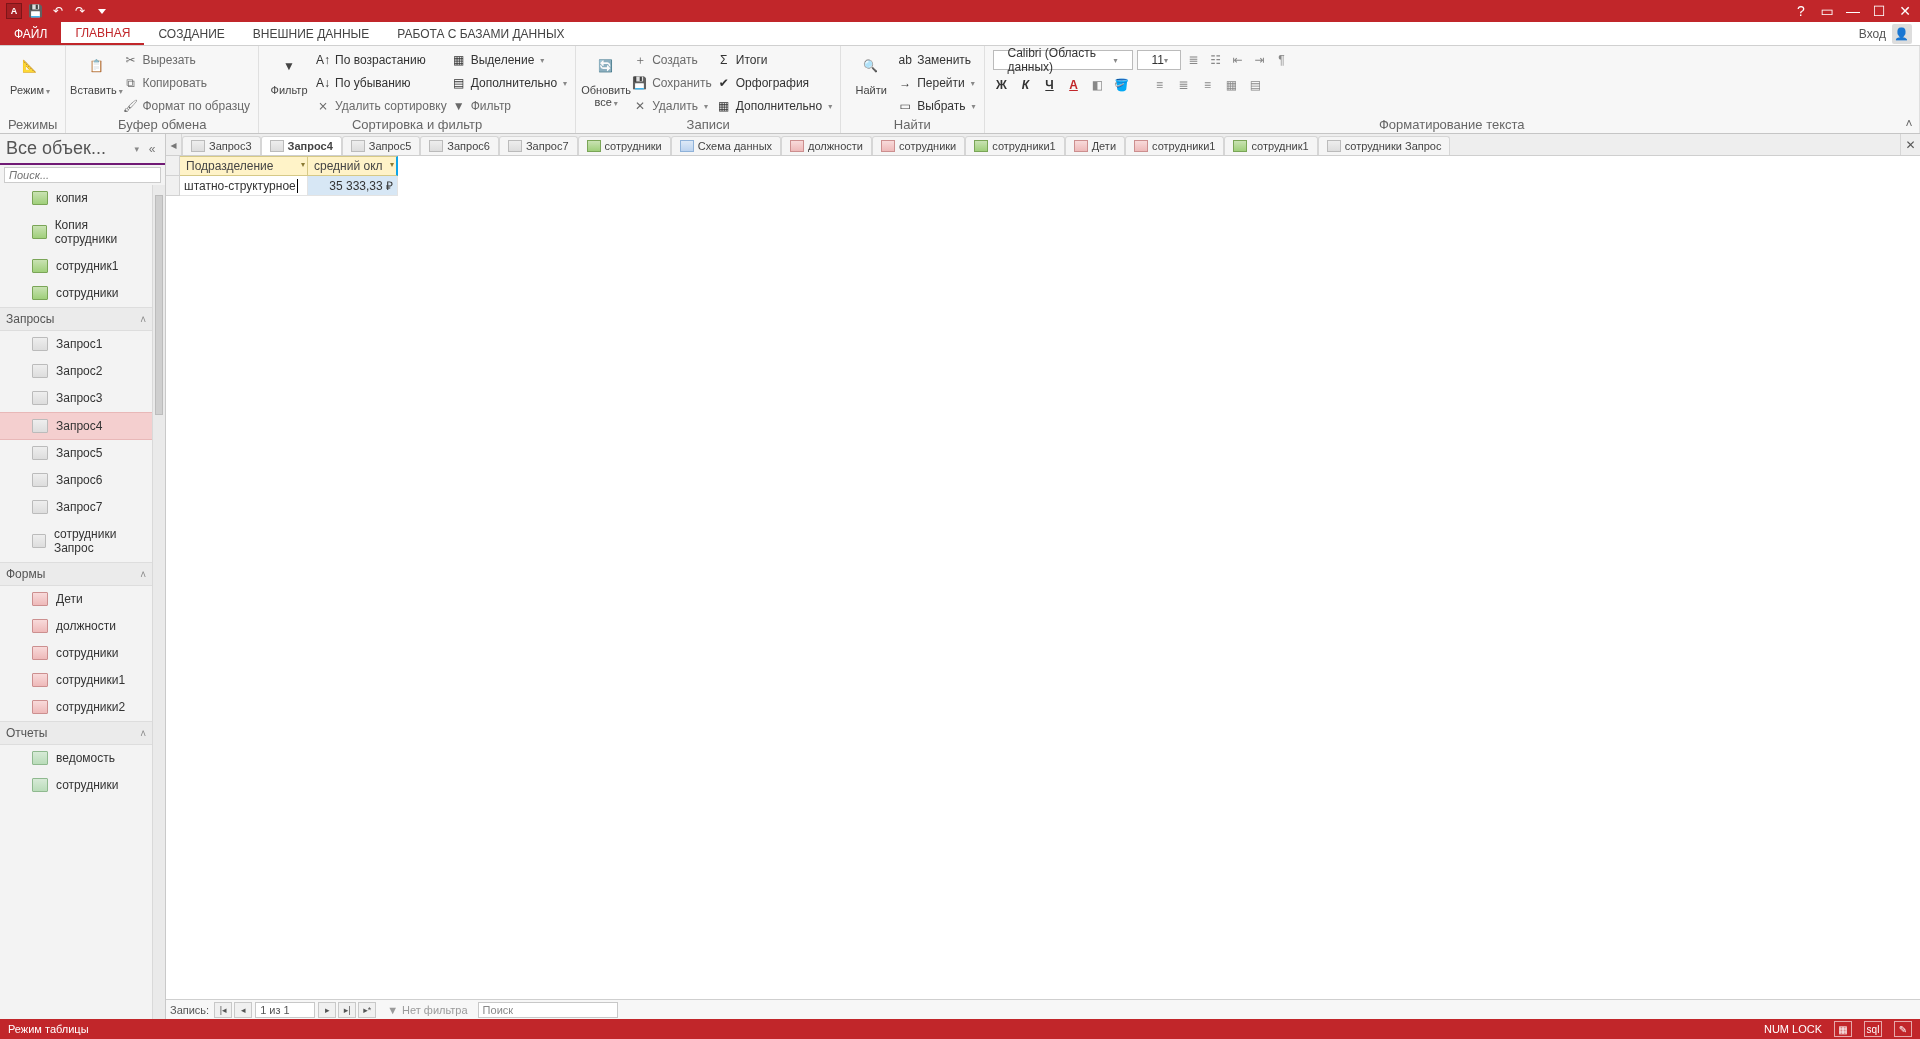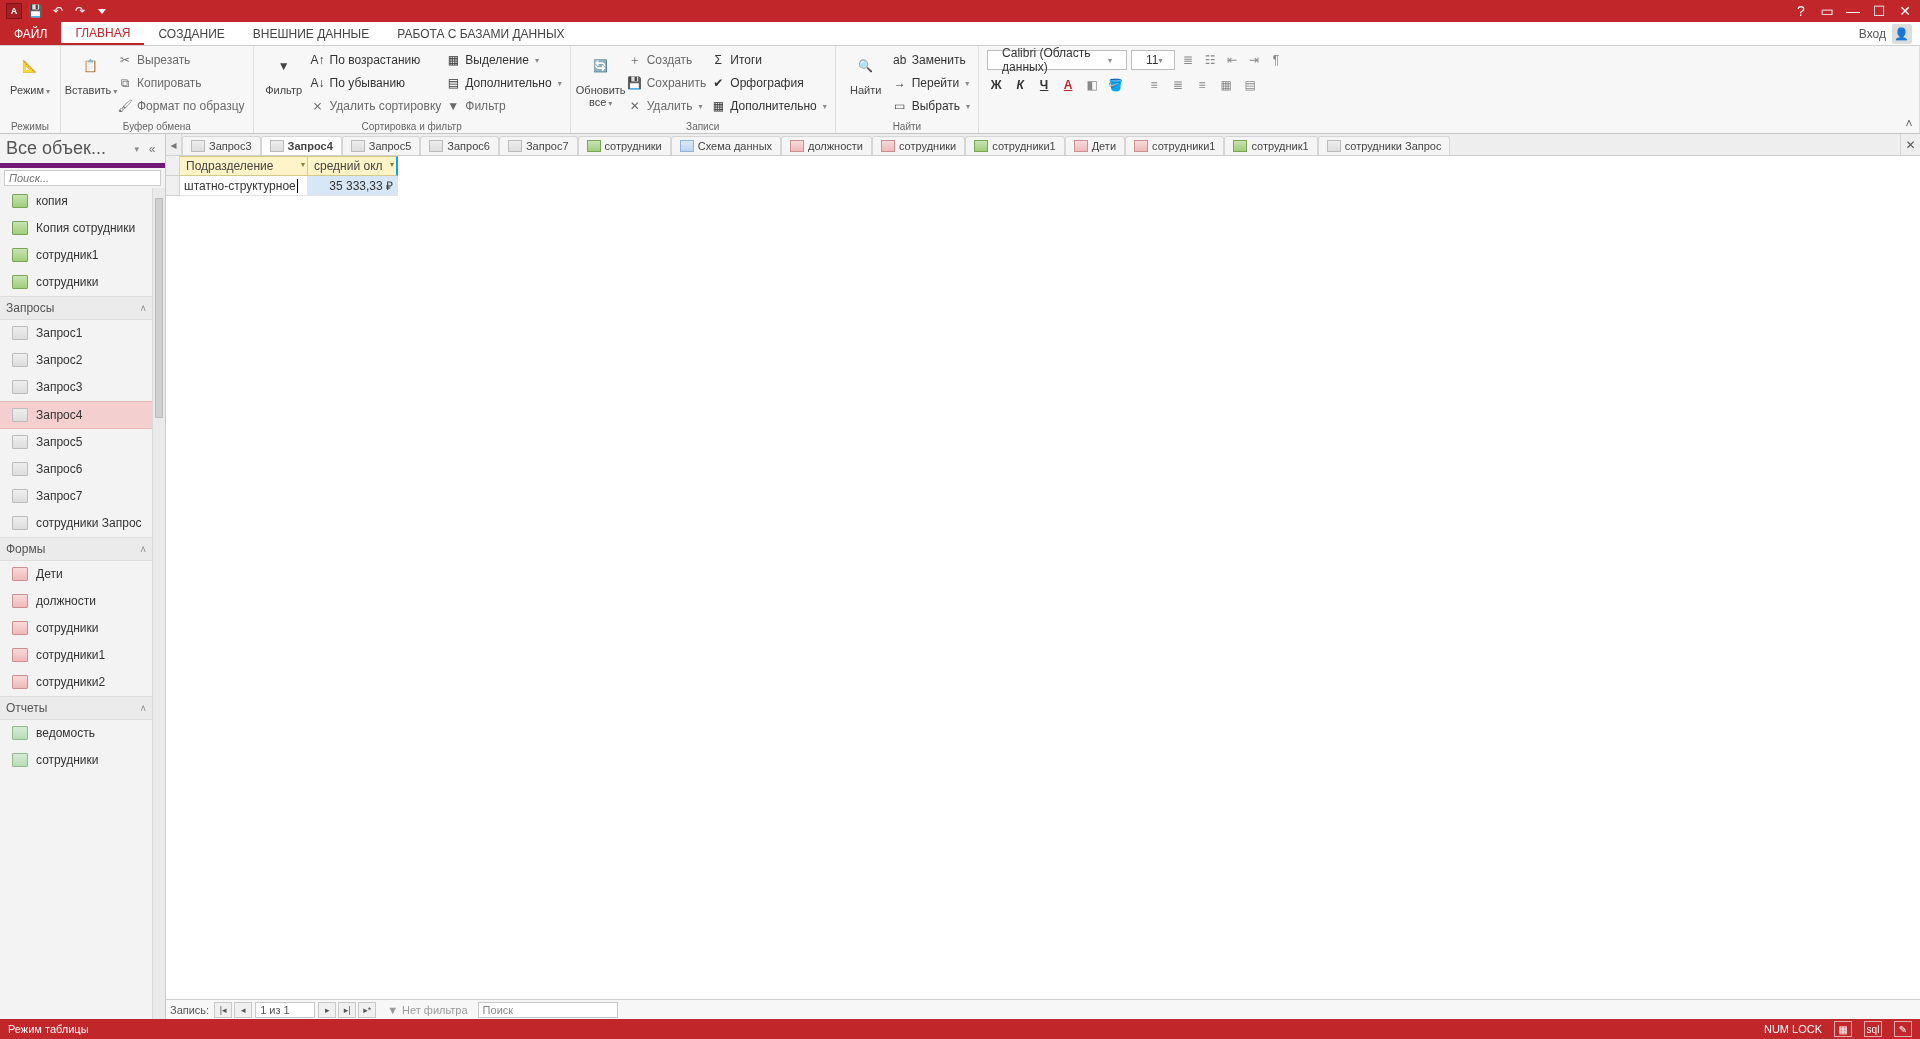--- a/index.html
+++ b/index.html
@@ -19,21 +19,21 @@
   .ribbon-tabs .tab { padding: 0 14px; display: flex; align-items: center; color: #444; font-size: 12px; }
   .ribbon-tabs .tab.active { color: #c1262a; border-bottom: 2px solid #c1262a; }
   .ribbon-tabs .spacer { flex: 1; }
   .ribbon-tabs .login { display: flex; align-items: center; gap: 6px; padding-right: 8px; color: #555; }
   .login .avatar { width: 20px; height: 20px; background: #ddd; border-radius: 2px; display: inline-flex; align-items: center; justify-content: center; color: #888; }
 
   
   .ribbon { height: 88px; background: #f7f7f7; border-bottom: 1px solid #c5c5c5; display: flex; position: relative; }
   .rgroup { border-right: 1px solid #e0e0e0; padding: 2px 8px 0 8px; display: flex; flex-direction: column; justify-content: space-between; }
   .rgroup .body { flex: 1; display: flex; align-items: flex-start; gap: 4px; padding-top: 2px; }
-  .rgroup .label { text-align: center; font-size: 10px; color: #666; padding-bottom: 1px; position: relative; }
+  .rgroup .label { text-align: center; font-size: 13px; color: #666; padding-bottom: 1px; position: relative; }
   .bigbtn { width: 44px; display: flex; flex-direction: column; align-items: center; gap: 2px; color: #444; }
   .bigbtn .glyph { width: 32px; height: 32px; display: flex; align-items: center; justify-content: center; }
   .bigbtn .cap { font-size: 11px; text-align: center; line-height: 1.1; }
   .stack { display: flex; flex-direction: column; gap: 3px; }
   .smallbtn { display: flex; align-items: center; gap: 4px; color: #6a6a6a; white-space: nowrap; font-size: 12px; height: 20px; }
   .smallbtn.enabled { color: #333; }
   .smallbtn .g { width: 16px; height: 16px; display: inline-flex; align-items: center; justify-content: center; }
   .dd::after { content: "▾"; font-size: 8px; margin-left: 2px; color: #888; }
 
   .font-box { display: flex; gap: 4px; align-items: center; }
@@ -45,32 +45,32 @@
   .tf-btn { width: 18px; height: 18px; display: inline-flex; align-items: center; justify-content: center; color: #888; font-size: 12px; }
   .tf-btn.strong { color: #333; font-weight: 700; }
 
   .ribbon .collapse { position: absolute; right: 4px; bottom: 2px; width: 14px; height: 14px; display: flex; align-items: center; justify-content: center; color: #666; }
 
   
   .main { display: flex; height: calc(1039px - 22px - 24px - 88px - 20px); }
 
   
   .nav { width: 166px; border-right: 1px solid #c9c9c9; background: #f3f3f3; display: flex; flex-direction: column; position: relative; }
-  .nav .hdr { display: flex; align-items: center; padding: 4px 6px; border-bottom: 5px solid #701a75; background: #f3f3f3; }
+  .nav .hdr { display: flex; align-items: center; padding: 4px 6px; border-bottom: 2px solid #701a75; background: #f3f3f3; }
   .nav .hdr .ttl { font-size: 18px; color: #555; flex: 1; white-space: nowrap; overflow: hidden; }
   .nav .hdr .chv { width: 14px; height: 14px; color: #777; font-size: 12px; text-align: center; }
   .nav .search { display: flex; align-items: center; border: 1px solid #ccc; background: #fff; margin: 2px 4px; height: 16px; padding: 0 4px; gap: 36px; }
   .nav .search input { border: none; outline: none; flex: 1; font-size: 11px; font-style: italic; color: #888; background: transparent; }
   .nav .search .mag { color: #888; font-size: 12px; }
   .nav .list { flex: 1; overflow: hidden; position: relative; }
   .nav .scroll { position: absolute; right: 0; top: 0; bottom: 0; width: 13px; background: #eaeaea; border-left: 1px solid #d9d9d9; }
   .nav .scroll .thumb { position: absolute; left: 2px; right: 2px; top: 10px; height: 220px; background: #cfcfcf; border: 1px solid #bcbcbc; }
   .nav .cat { padding: 4px 6px; color: #555; background: #ebebeb; border-top: 1px solid #ddd; border-bottom: 1px solid #ddd; display: flex; align-items: center; }
   .nav .cat .cchv { margin-left: auto; font-size: 10px; color: #888; }
-  .nav .item { display: flex; align-items: center; gap: 8px; padding: 6px 8px 6px 12px; color: #333; border-bottom: 1px solid transparent; }
+  .nav .item { display: flex; align-items: center; gap: 8px; padding: 6px 8px 6px 32px; color: #333; border-bottom: 1px solid transparent; }
   .nav .item .nicon { width: 16px; height: 14px; background: linear-gradient(#c9e2b3,#9fcf7a); border: 1px solid #7aa557; border-radius: 1px; }
   .nav .item.query .nicon { background: linear-gradient(#eee,#ddd); border-color: #bbb; position: relative; }
   .nav .item.form .nicon { background: linear-gradient(#f8dada,#eeb9b9); border-color: #cc8f8f; }
   .nav .item.report .nicon { background: linear-gradient(#d7ead7,#b9dcb9); border-color: #8fb98f; }
   .nav .item.selected { background: #f4cfcf; border-top: 1px solid #e8b8b8; border-bottom: 1px solid #e8b8b8; }
 
   
   .doc-area { flex: 1; display: flex; flex-direction: column; background: #fff; position: relative; }
   .doc-tabs { height: 22px; background: #eee; border-bottom: 1px solid #cfcfcf; display: flex; align-items: stretch; }
   .doc-tabs .navbtn { width: 16px; display: flex; align-items: center; justify-content: center; color: #777; border-right: 1px solid #d6d6d6; }
@@ -305,20 +305,21 @@
         <span class="tf-btn">◧</span>
         <span class="tf-btn">🪣</span>
         <span style="width:8px"></span>
         <span class="tf-btn">≡</span>
         <span class="tf-btn">≣</span>
         <span class="tf-btn">≡</span>
         <span class="tf-btn">▦</span>
         <span class="tf-btn">▤</span>
       </div>
     </div>
+    <div class="label">Форматирование текста</div>
   </div>
 
   <div class="collapse">˄</div>
 </div>
 
 <div class="main">
 
   <div class="nav">
     <div class="hdr">
       <span class="ttl">Все объек...</span>

